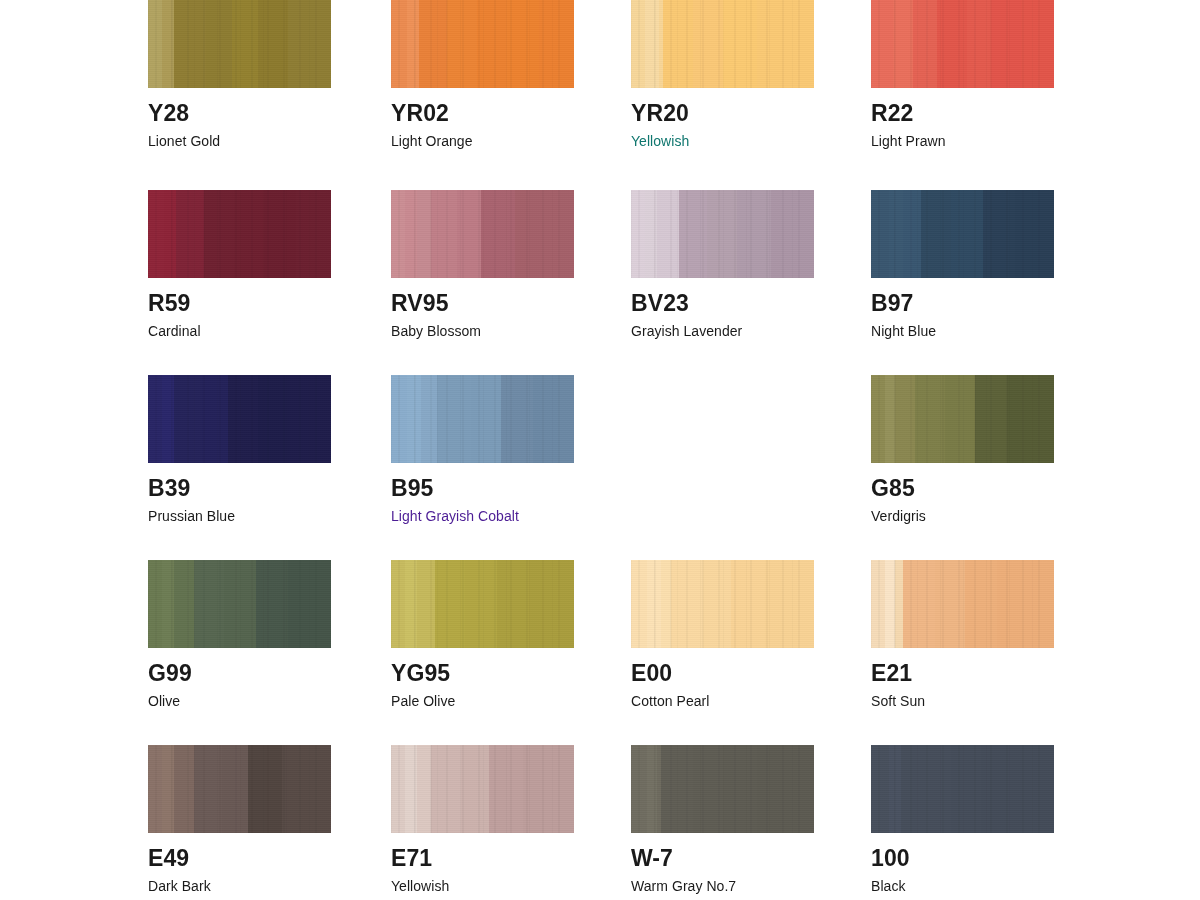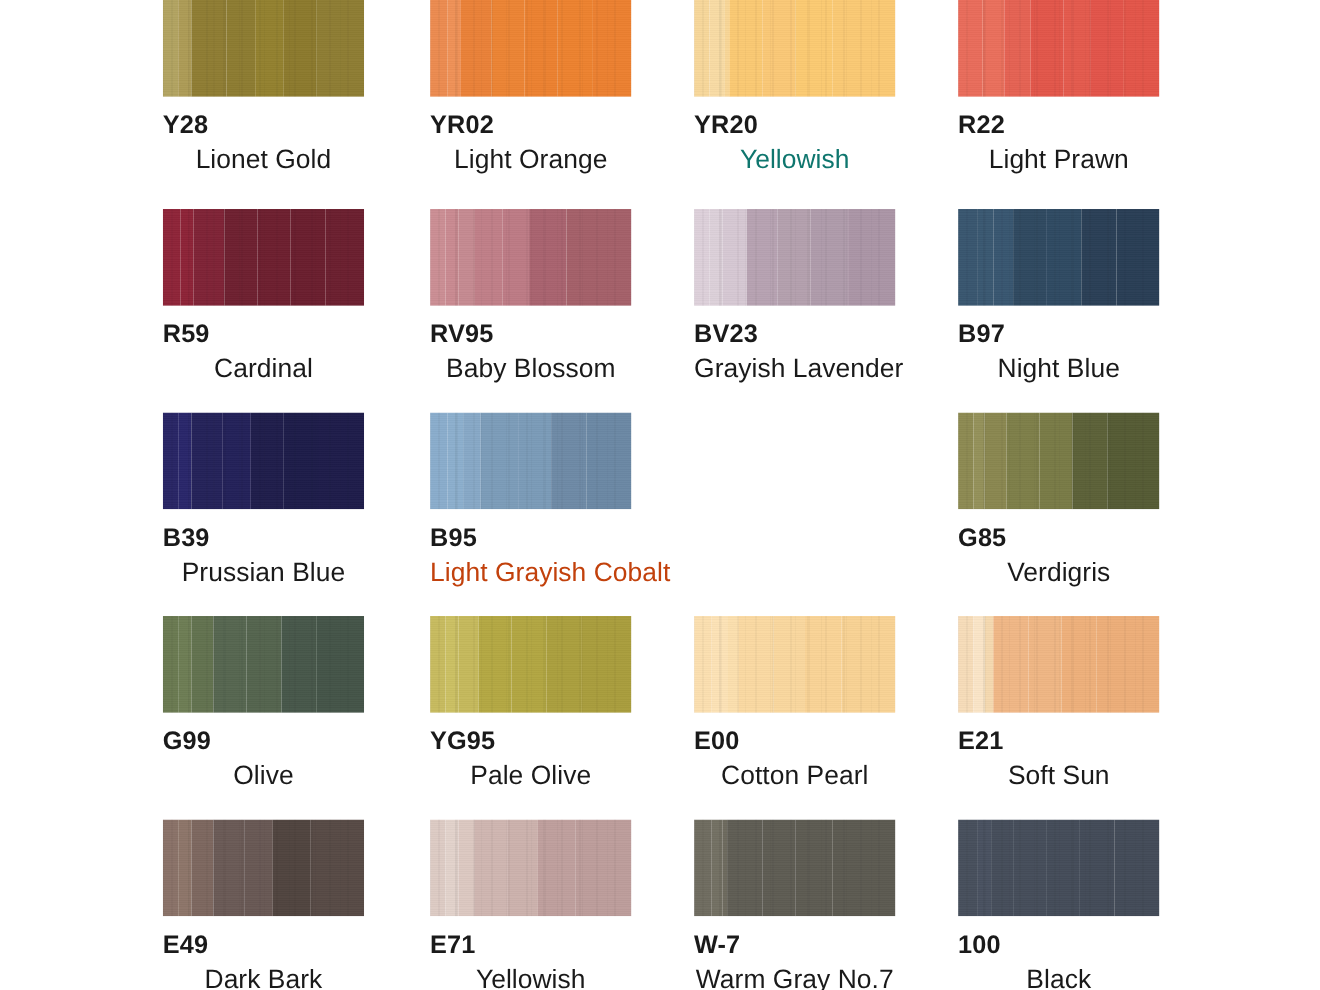--- a/index.html
+++ b/index.html
@@ -86,27 +86,26 @@
     font-size: 23px;
     font-weight: bold;
     line-height: 1.0;
     color: #1a1a1a;
     letter-spacing: 0.1px;
     white-space: nowrap;
   }
 
   .swatch-name {
     margin-top: 9px;
-    font-size: 24px;
+    font-size: 14px;
     font-weight: normal;
     line-height: 1.0;
     color: #1a1a1a;
     letter-spacing: 0.05px;
     white-space: nowrap;
-    text-align: center;
   }
 </style>
 </head>
 <body style="background: rgb(255, 255, 255);">
 
 <div id="swatch-grid">
     <div class="swatch-cell" style="left: 148px; top: 0px;">
       <div class="swatch-chip" style="width: 183px; height: 88px;">
         <div class="swatch-bands">
           <i style="background: rgb(178, 163, 97); width: 7.65027%;"></i>
@@ -267,21 +266,21 @@
           <i style="background: rgb(135, 168, 198); width: 8.74317%;"></i>
           <i style="background: rgb(124, 156, 185); width: 18.5792%;"></i>
           <i style="background: rgb(123, 155, 184); width: 16.3934%;"></i>
           <i style="background: rgb(110, 138, 166); width: 17.4863%;"></i>
           <i style="background: rgb(107, 136, 164); width: 22.4044%;"></i>
         </div>
         <div class="swatch-texture"></div>
         <div class="swatch-grain"></div>
       </div>
       <div class="swatch-code" style="color: rgb(26, 26, 26);">B95</div>
-      <div class="swatch-name" style="color: #c2410c;">Light Grayish Cobalt</div>
+      <div class="swatch-name" style="color: #4c1d95;">Light Grayish Cobalt</div>
     </div>
     <div class="swatch-cell" style="left: 871px; top: 375px;">
       <div class="swatch-chip" style="width: 183px; height: 88px;">
         <div class="swatch-bands">
           <i style="background: rgb(141, 138, 82); width: 7.65027%;"></i>
           <i style="background: rgb(148, 145, 90); width: 5.46448%;"></i>
           <i style="background: rgb(138, 135, 80); width: 10.929%;"></i>
           <i style="background: rgb(126, 127, 73); width: 16.3934%;"></i>
           <i style="background: rgb(121, 123, 70); width: 16.3934%;"></i>
           <i style="background: rgb(92, 97, 56); width: 17.4863%;"></i>

